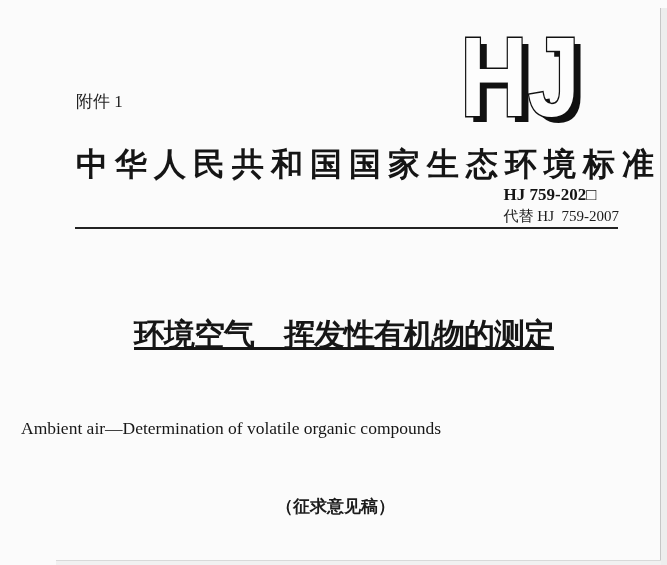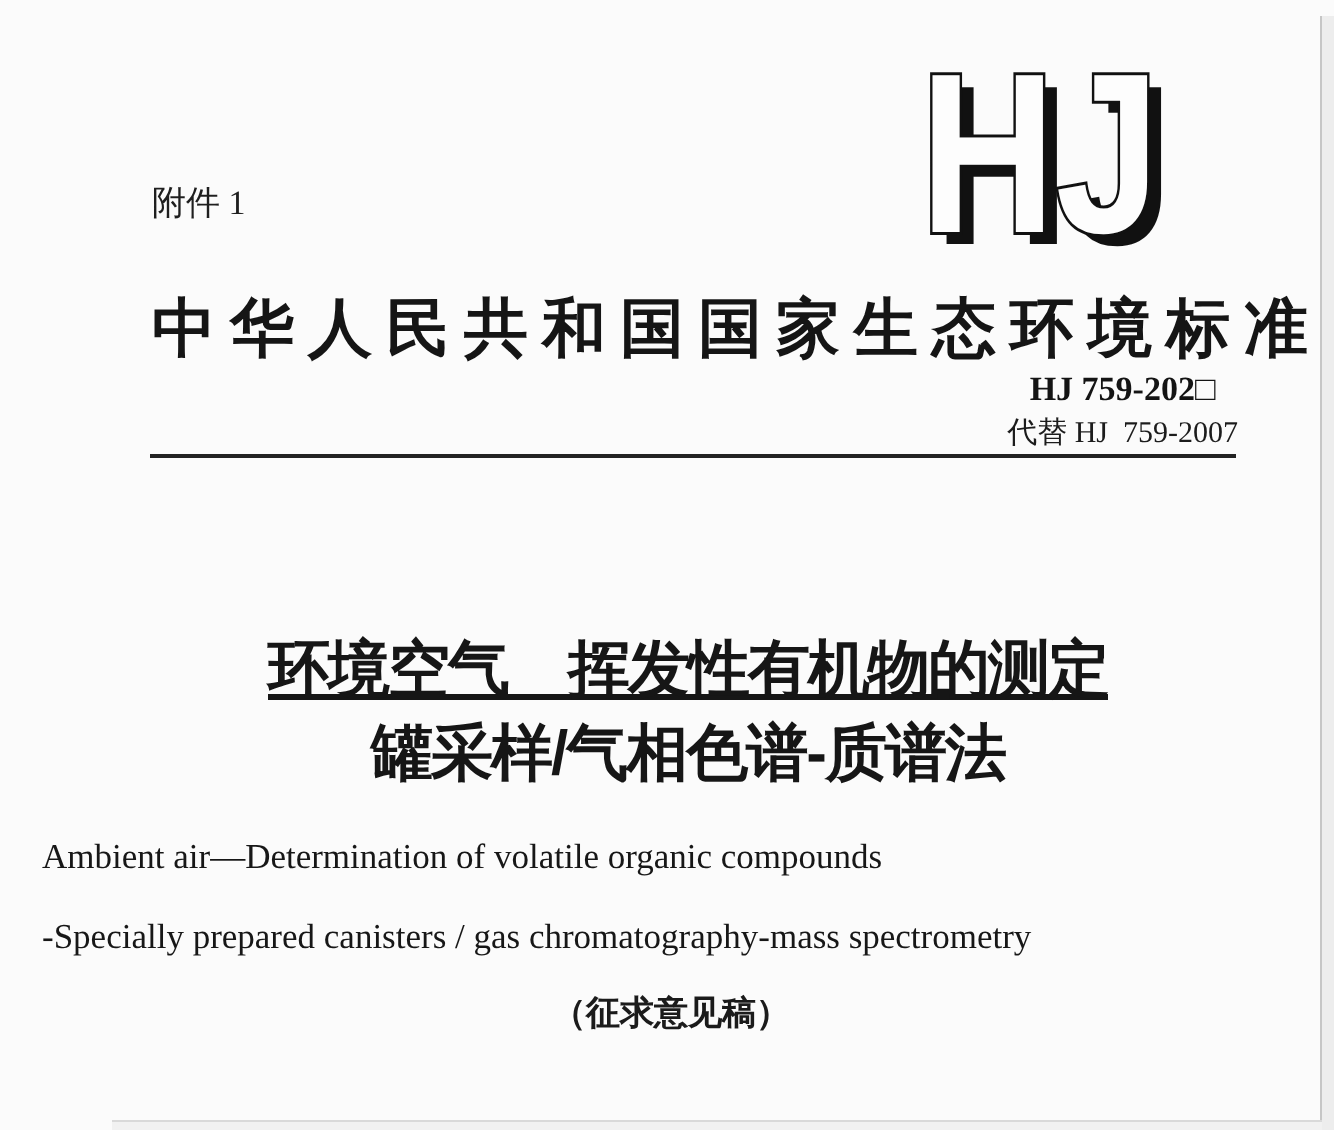--- a/index.html
+++ b/index.html
@@ -53,21 +53,21 @@
     font-weight: bold;
     letter-spacing: 7px;
     white-space: nowrap;
     font-family: Liberation Sans, sans-serif;
     color: #151515;
   }
   .std-num {
     position: absolute;
     right: 48px;
     top: 185px;
-    text-align: center;
+    text-align: left;
     font-family: "Liberation Serif", "DejaVu Serif", serif;
   }
   .std-num .num {
     font-size: 17px;
     font-weight: bold;
     color: #141414;
     white-space: pre;
   }
   .std-num .replaces {
     margin-top: 2px;
@@ -154,24 +154,22 @@
 
   <div class="std-num">
     <div class="num">HJ 759-202□</div>
     <div class="replaces">代替 HJ  759-2007</div>
   </div>
 
   <div class="rule"></div>
 
   <div class="title-cn l1">环境空气　挥发性有机物的测定</div>
 
-  <div class="title-cn l2">罐采样/气相色谱-质谱法</div>
 
   <div class="title-en l1">Ambient air—Determination of volatile organic compounds</div>
 
-  <div class="title-en l2">-Specially prepared canisters / gas chromatography-mass spectrometry</div>
 
   <div class="draft">（征求意见稿）</div>
 
   <div class="edge-right"></div>
   <div class="edge-bottom"></div>
 
 </div>
 
 </body></html>

